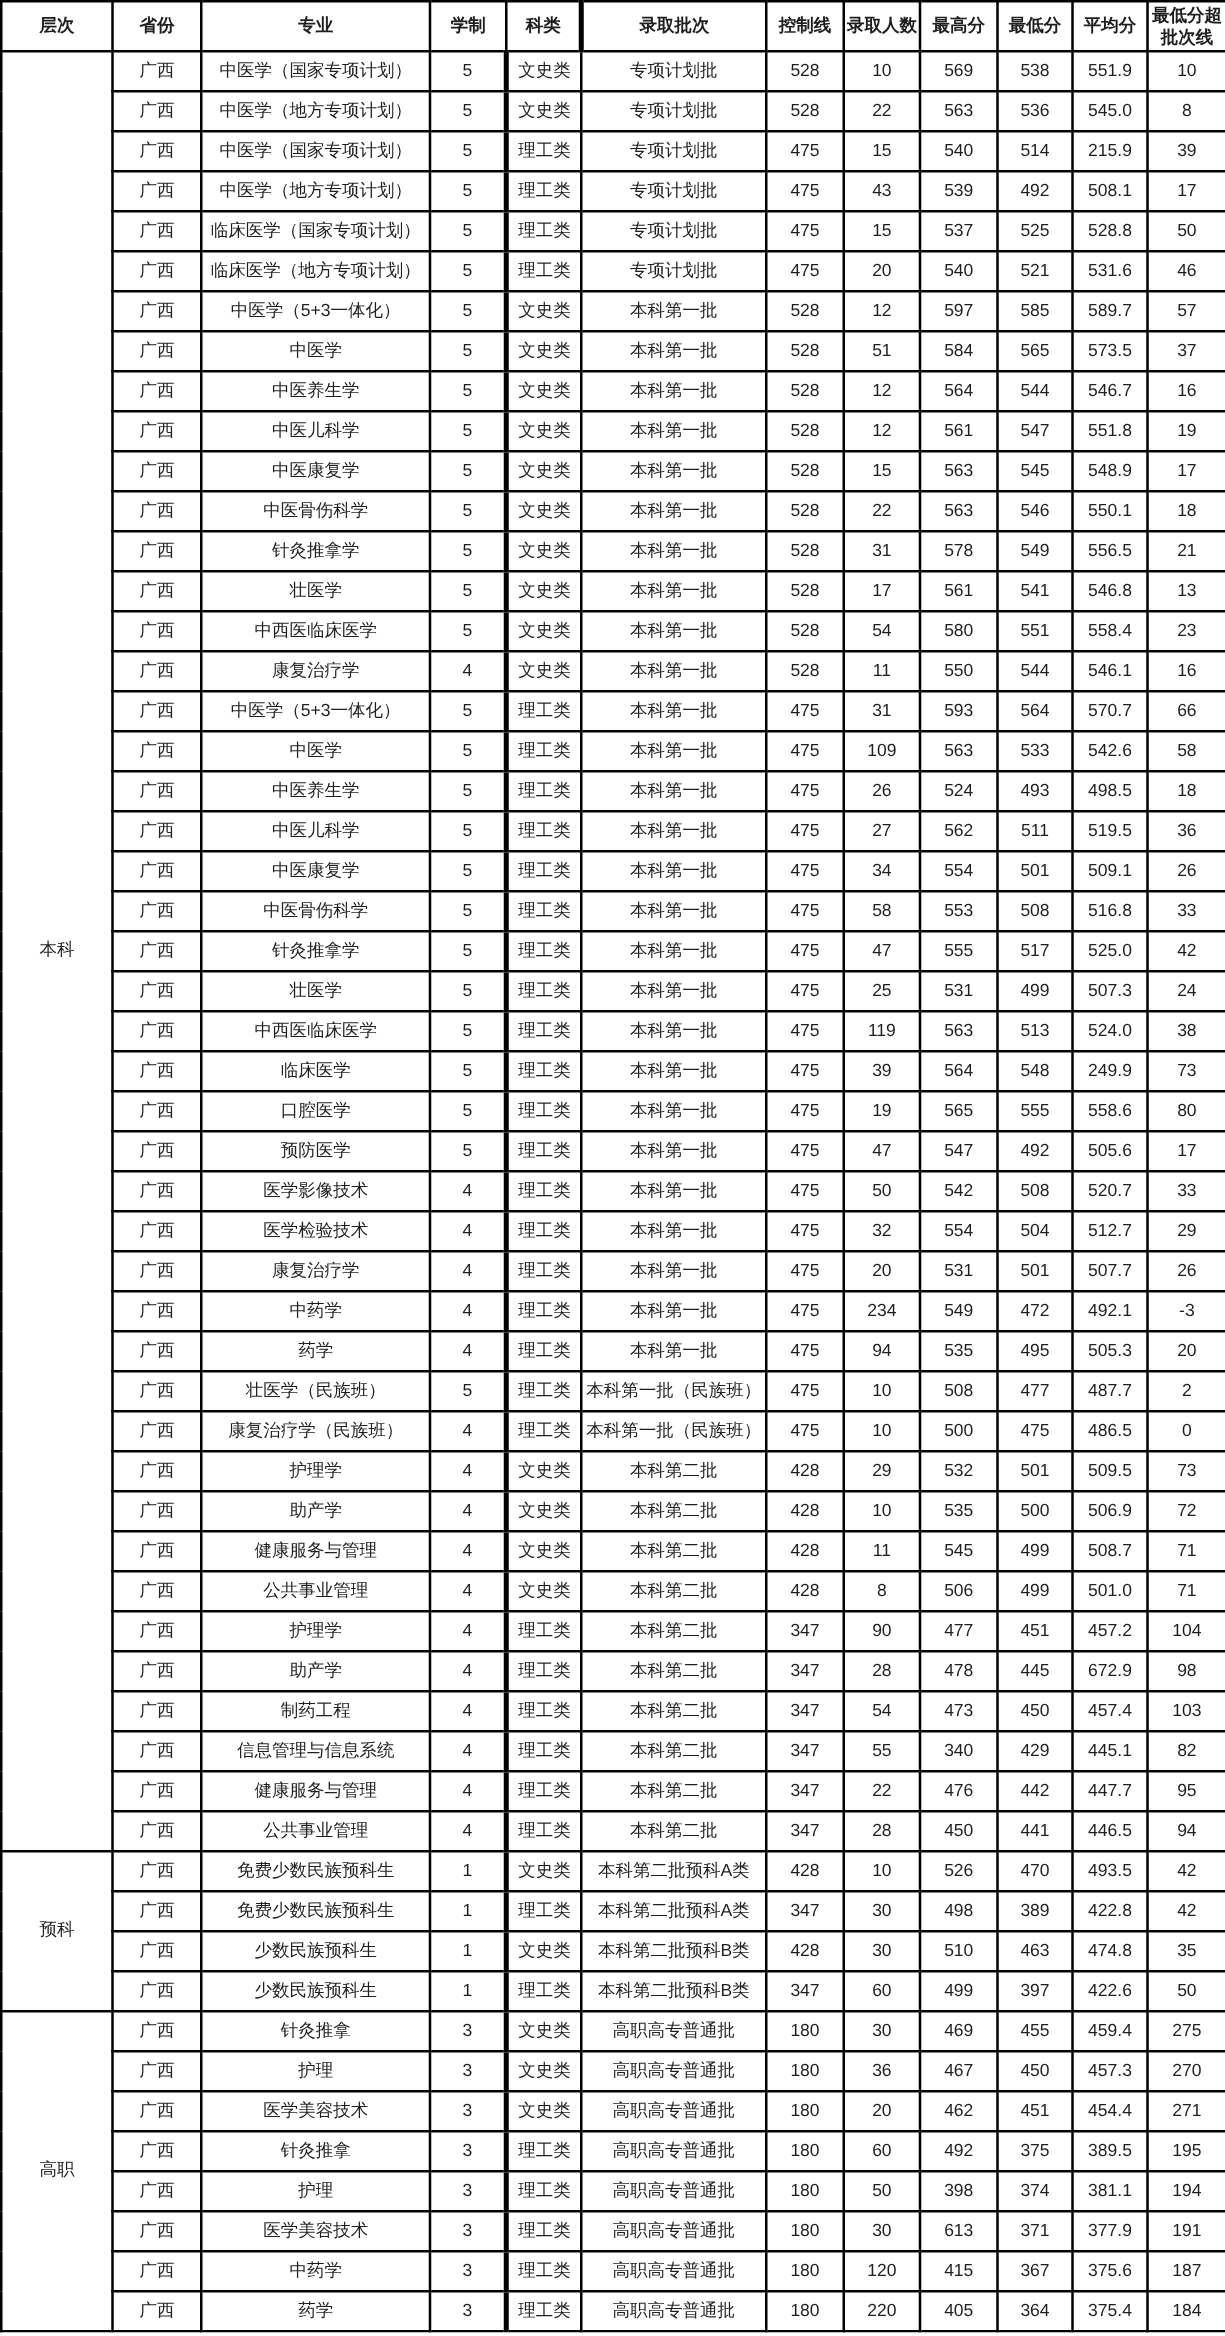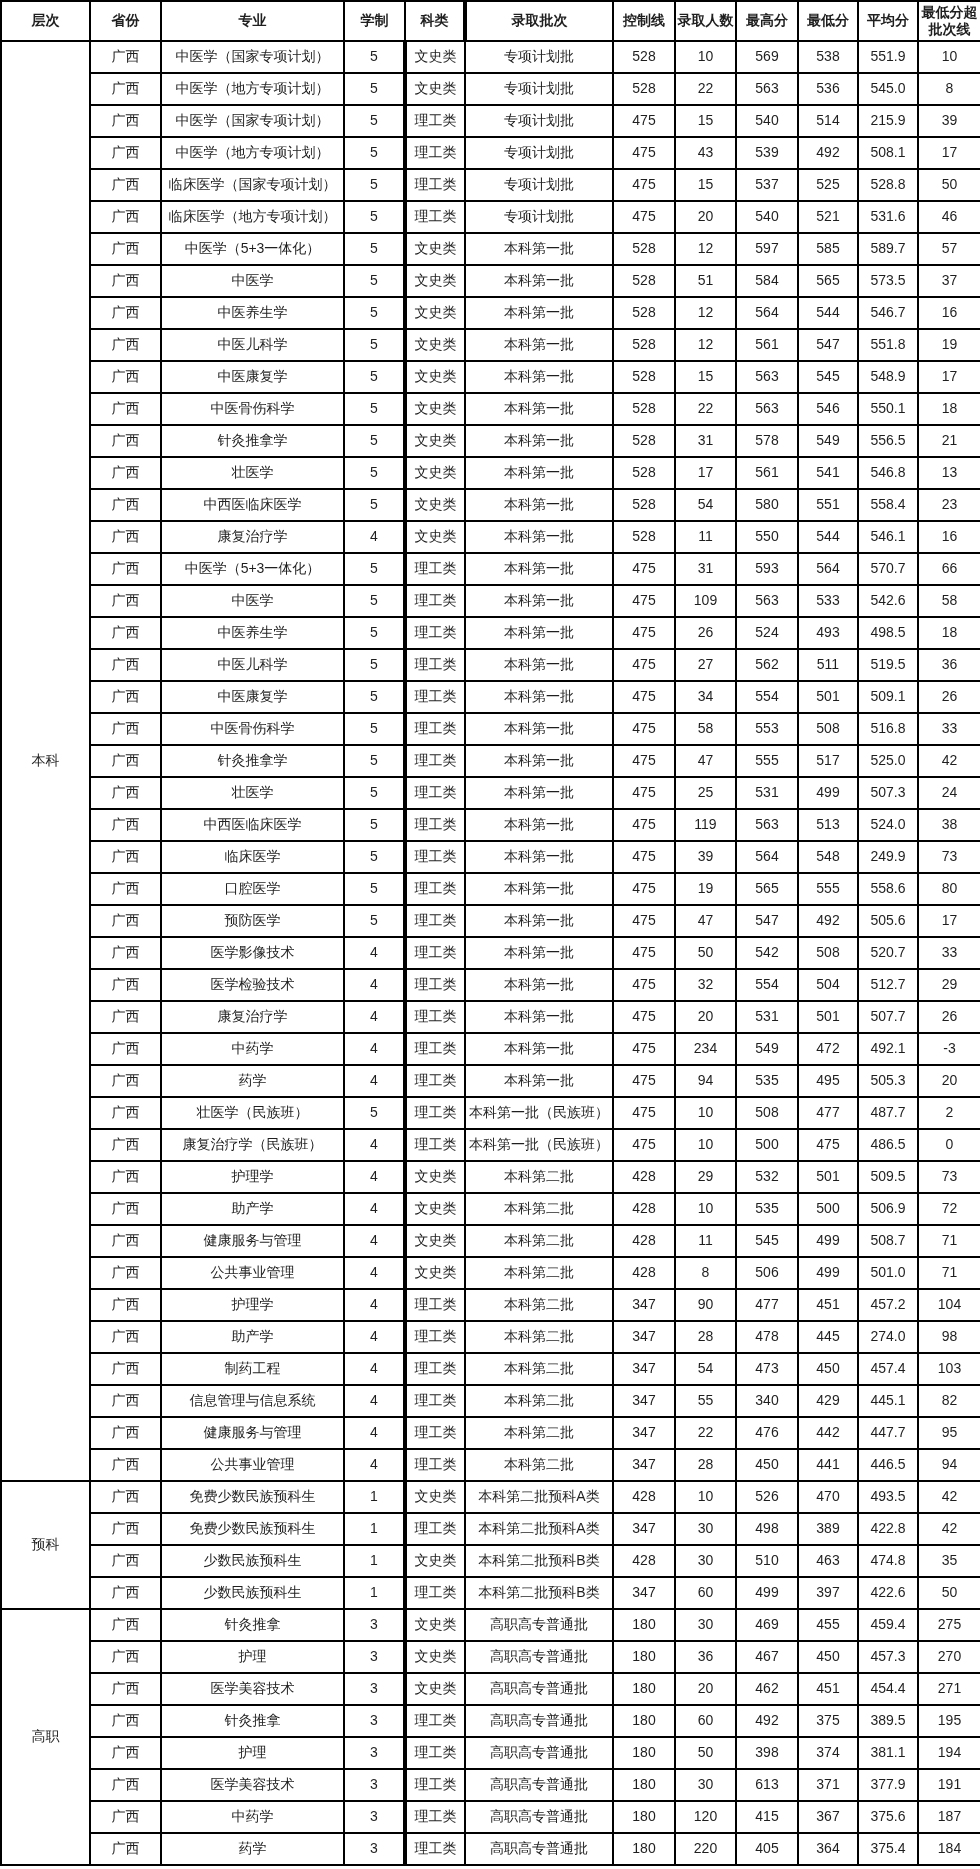--- a/index.html
+++ b/index.html
@@ -601,21 +601,21 @@
       <tr>
         <td>广西</td>
         <td>助产学</td>
         <td class="thick-right">4</td>
         <td>理工类</td>
         <td>本科第二批</td>
         <td>347</td>
         <td>28</td>
         <td>478</td>
         <td>445</td>
-        <td>274.0</td>
+        <td>672.9</td>
         <td>98</td>
       </tr>
       <tr>
         <td>广西</td>
         <td>制药工程</td>
         <td class="thick-right">4</td>
         <td>理工类</td>
         <td>本科第二批</td>
         <td>347</td>
         <td>54</td>

